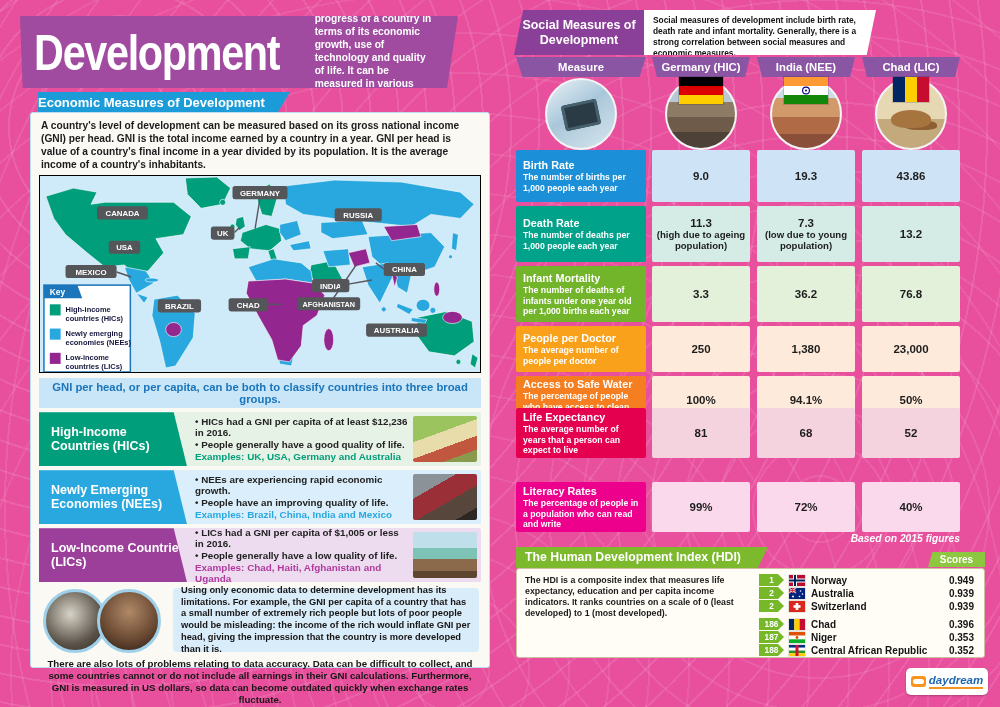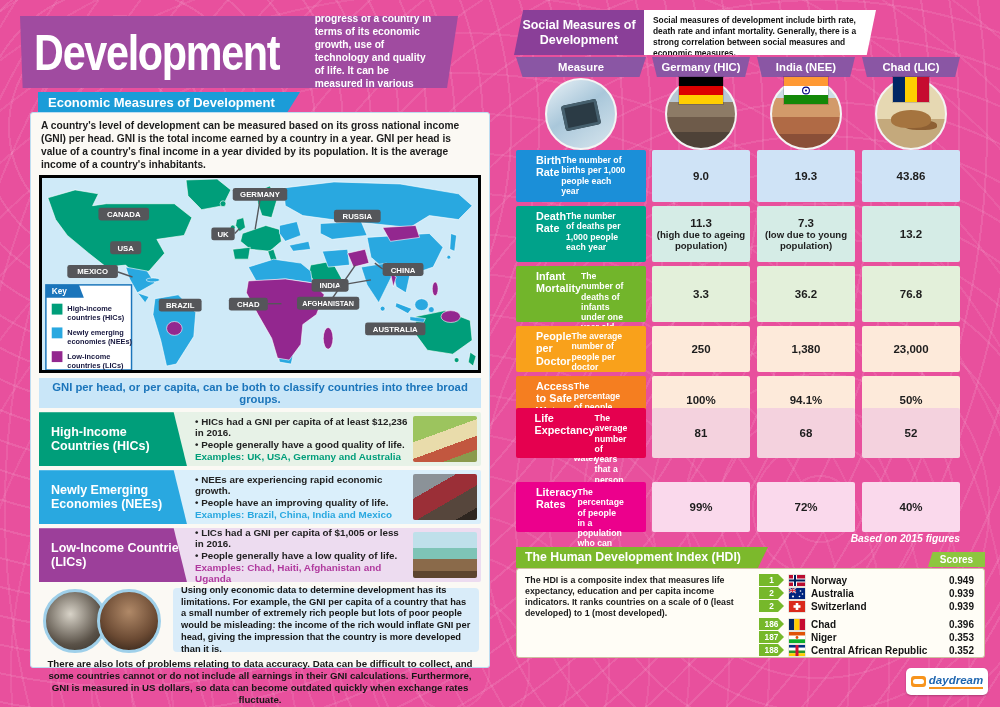--- a/index.html
+++ b/index.html
@@ -13,26 +13,26 @@
       #e8509d;
   }
   .abs{position:absolute;}
   
   .title-banner{left:20px;top:16px;width:438px;height:72px;background:#a04ba0;
     clip-path:polygon(0 0,100% 0,97.5% 100%,.6% 100%);display:flex;align-items:center;}
   .big-title{font-size:47px;font-weight:900;color:#fff;letter-spacing:-1.5px;
     transform:scale(.88,1.08);transform-origin:left center;padding-left:16px;white-space:nowrap;}
   .title-intro{width:172px;margin-left:auto;padding-right:20px;color:#fff;font-size:10.2px;line-height:1.26;}
   .econ-tab{left:38px;top:92px;width:252px;height:21px;background:#1b9cd8;color:#fff;
-    clip-path:polygon(0 0,100% 0,95% 100%,0 100%);font-size:13px;line-height:21px;padding-left:10px;}
+    clip-path:polygon(0 0,100% 0,95% 100%,0 100%);font-size:13px;line-height:21px;}
   .econ-panel{left:30px;top:112px;width:460px;height:556px;background:#fbf9f4;
     border:1px solid #bcdcf0;border-radius:3px;box-sizing:border-box;}
   .econ-intro{margin:6px 10px 4px;font-size:10.2px;line-height:1.28;color:#1c1c1c;}
   .xbold{font-weight:900;}
-  .map-wrap{margin:0 8px;height:198px;background:#cfeaf8;border:3px solid #000000;box-sizing:border-box;}
+  .map-wrap{margin:0 8px;height:198px;background:#cfeaf8;border:1px solid #000000;box-sizing:border-box;}
   .map-wrap svg{display:block;width:100%;height:100%;}
   .lbl-box{fill:#55565a;rx:2.5px;}
   .lbl-text{fill:#fff;font-size:8px;font-weight:700;text-anchor:middle;font-family:"Liberation Sans",sans-serif;}
   .lbl-line{stroke:#55565a;stroke-width:1.4;}
   .key-title{fill:#fff;font-size:8.5px;font-weight:700;font-family:"Liberation Sans",sans-serif;}
   .key-line{fill:#16163e;font-size:7.6px;font-weight:700;font-family:"Liberation Sans",sans-serif;}
   .cty{stroke:#fff;stroke-width:.6;stroke-linejoin:round;}
   .gni-strip{margin:5px 8px 0;background:#c9e6f8;color:#1b75bb;font-size:11.3px;text-align:center;padding:3px 0;}
   .group-row{position:relative;margin:4px 8px 0;height:54px;border-radius:2px;}
   .g0{background:#e7f2e7;} .g1{background:#daeffb;} .g2{background:#eddcf0;}
@@ -67,22 +67,22 @@
   .pc-measure{background:linear-gradient(145deg,#eaf2f7,#a9c7da 45%,#d8e6ee);}
   .pc-measure::after{content:"";position:absolute;left:16px;top:22px;width:36px;height:26px;background:#2b3b45;
     border-radius:3px;transform:rotate(-12deg);box-shadow:inset 0 0 0 3px #46606e;}
   .pc-germany{background:linear-gradient(#b8c8d4 0 32%,#8d7b66 32% 55%,#6e5b4a 55% 76%,#4e4238 76%);}
   .pc-india{background:linear-gradient(#ccdce4 0 26%,#d29a6a 26% 55%,#b06a45 55% 80%,#8a4f38 80%);}
   .pc-chad{background:linear-gradient(#e6d8b2 0 58%,#c4a97c 58%);}
   .pc-chad::after{content:"";position:absolute;left:14px;top:30px;width:40px;height:18px;background:#a5743f;
     border-radius:50% 50% 40% 40%;box-shadow:10px 6px 0 -4px #8d5f33;}
   .flag-top{position:absolute;left:50%;transform:translateX(-50%);top:-3px;box-shadow:0 0 0 1px rgba(0,0,0,.15);}
   .srow{position:absolute;left:516px;display:flex;}
-  .slabel{width:130px;margin-right:6px;color:#fff;padding:4px 20px;box-sizing:border-box;border-radius:2px;
-    display:flex;flex-direction:row;justify-content:center;}
+  .slabel{width:130px;margin-right:6px;color:#fff;padding:4px 7px;box-sizing:border-box;border-radius:2px;
+    display:flex;flex-direction:column;justify-content:center;}
   .slabel-title{font-size:10.8px;line-height:1.15;}
   .slabel-desc{font-size:8.7px;line-height:1.18;margin-top:1px;}
   .scell{width:98px;margin-right:7px;border-radius:2px;display:flex;flex-direction:column;align-items:center;
     justify-content:center;color:#1d1d1d;text-align:center;padding:2px;box-sizing:border-box;}
   .scell:last-child{margin-right:0;}
   .cell-value{font-size:11.5px;}
   .cell-note{font-size:9.6px;line-height:1.15;}
   .cell-note:empty{display:none;}
   .r0{top:150px;} .r0 .slabel,.r0 .scell{height:52px;}
   .r1{top:206px;} .r1 .slabel,.r1 .scell{height:56px;}

